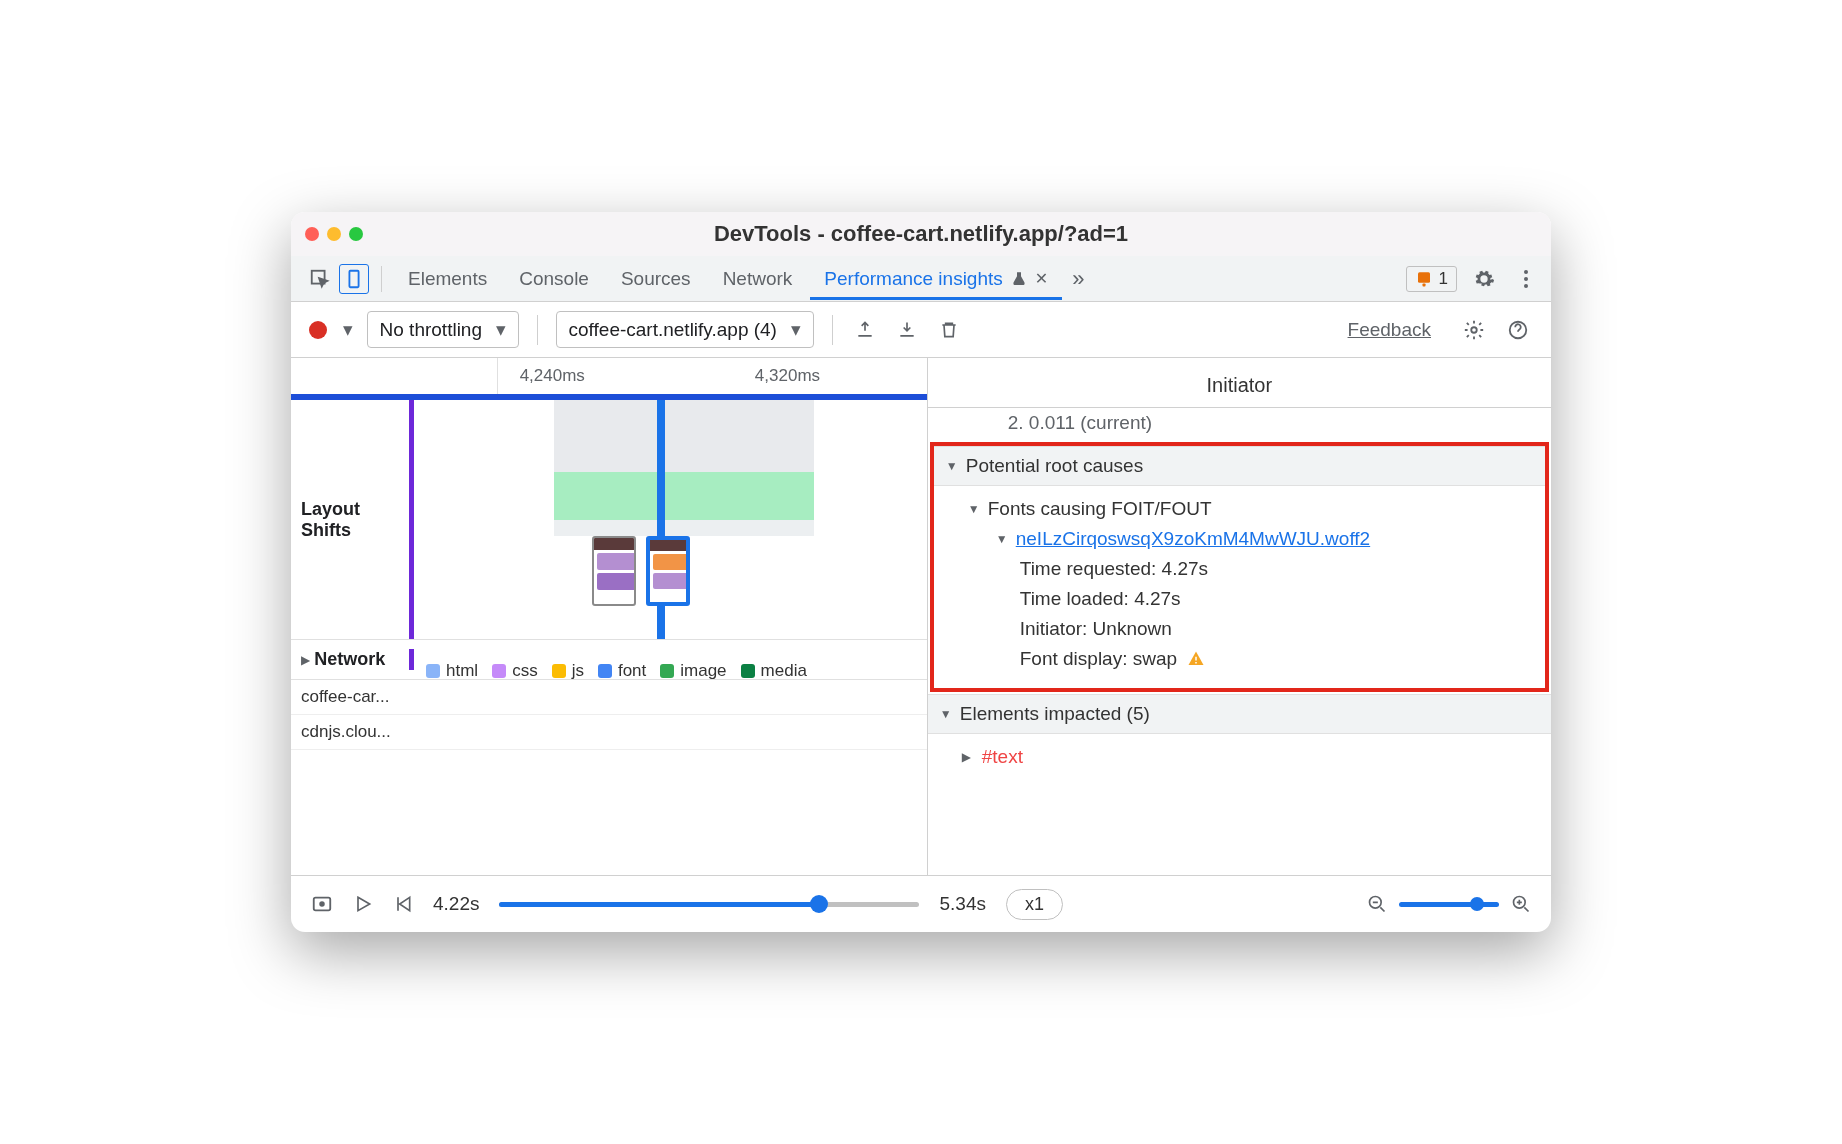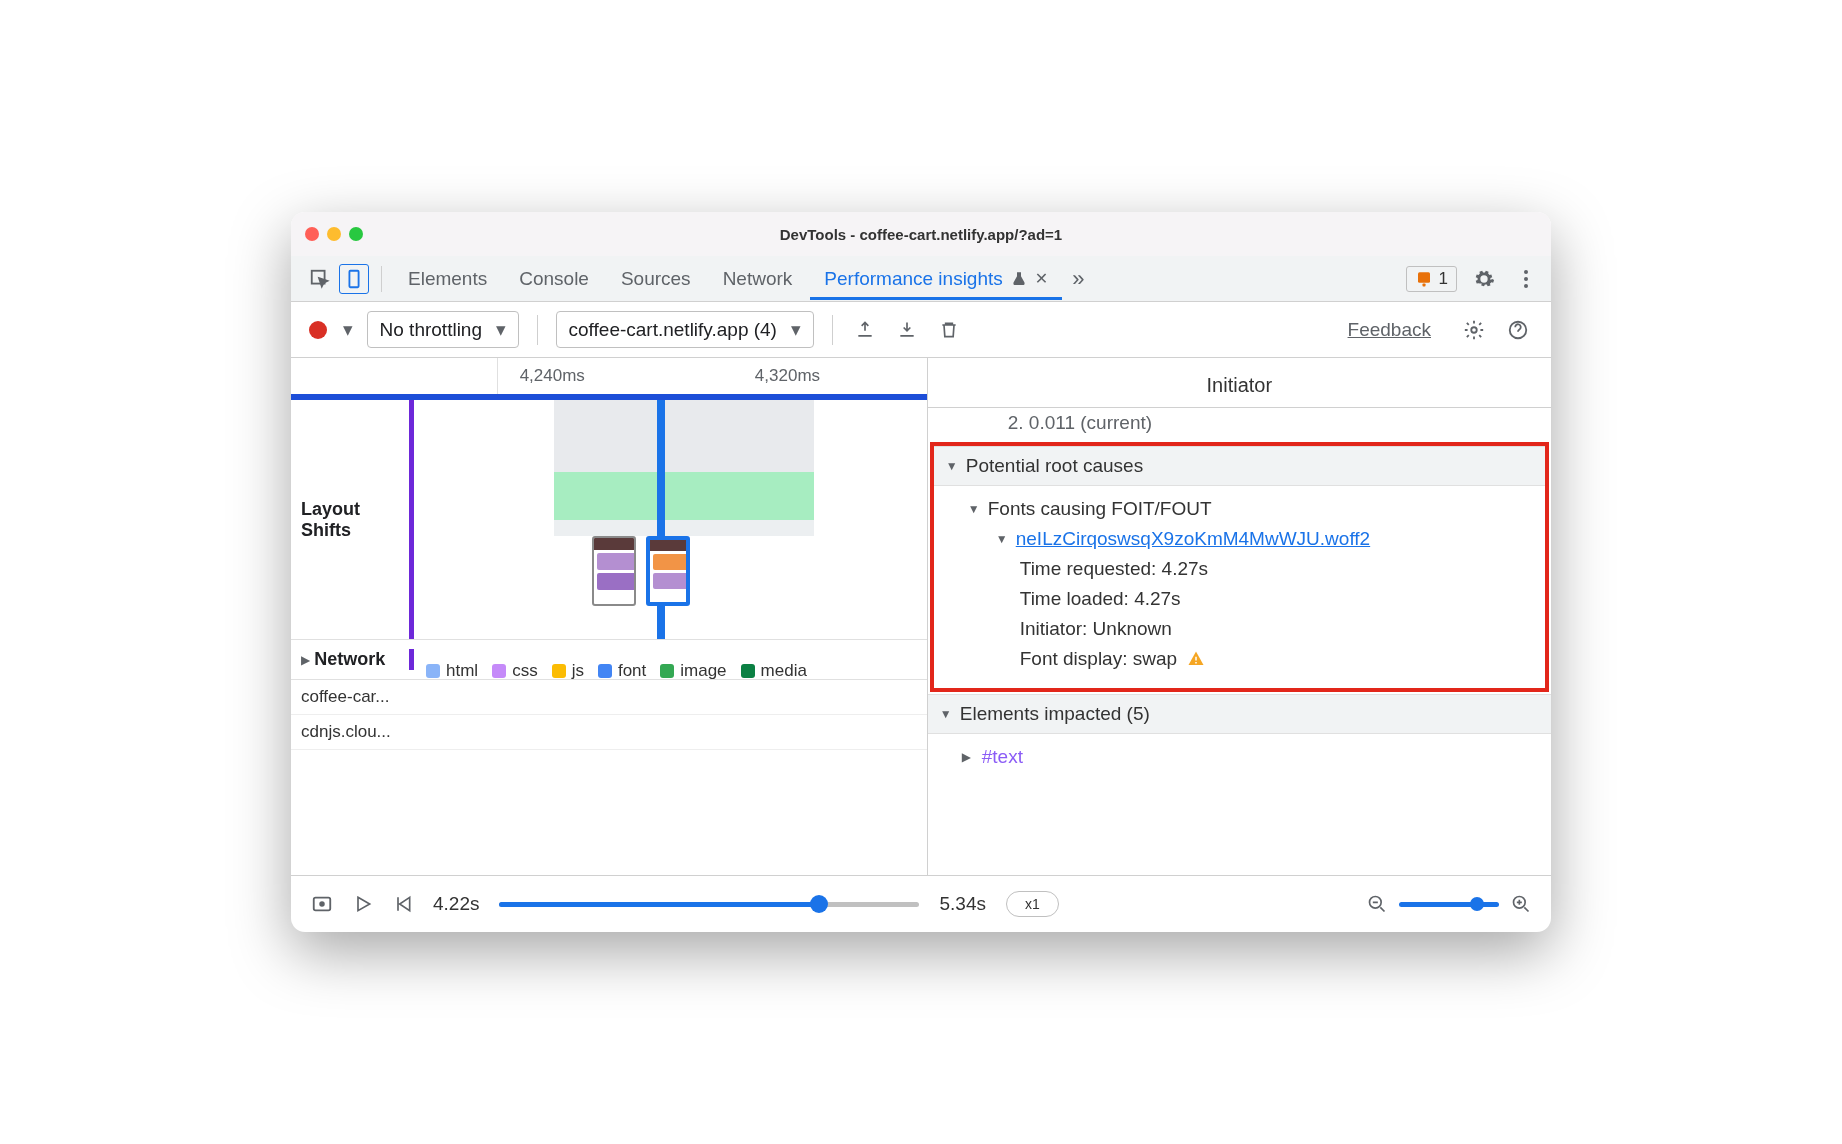--- a/index.html
+++ b/index.html
@@ -31,21 +31,21 @@
     padding: 0 14px;
     position: relative;
   }
   .traffic-lights { display: flex; gap: 8px; }
   .light { width: 14px; height: 14px; border-radius: 50%; }
   .light.red { background: #ff5f57; }
   .light.yellow { background: #febc2e; }
   .light.green { background: #28c840; }
   .window-title {
     position: absolute; left: 50%; transform: translateX(-50%);
-    font-size: 15px; font-weight: 600; color: #333;
+    font-size: 22px; font-weight: 600; color: #333;
   }
 
   .tabs-row {
     height: 46px;
     background: #f1f3f4;
     display: flex;
     align-items: center;
     padding: 0 10px 0 14px;
     gap: 4px;
     border-bottom: 1px solid #d0d0d0;
@@ -158,33 +158,33 @@
     padding:8px 12px; display:flex; align-items:center; gap:6px;
   }
   .tri { font-size:12px; color:#5f6368; width:14px; display:inline-block; }
   .tree { padding:8px 14px 14px 14px; }
   .tree .row { padding:4px 0; display:flex; align-items:center; gap:6px; }
   .tree .indent1 { padding-left:20px; }
   .tree .indent2 { padding-left:48px; }
   .tree .indent3 { padding-left:72px; }
   .font-link { color:#1a73e8; text-decoration:underline; cursor:pointer; }
   .warn { color:#e8710a; margin-left:4px; }
-  .code { color:#8b5cf6; }
+  .code { color:#ef4444; }
 
   .footer {
     height:56px; display:flex; align-items:center; gap:20px; padding:0 20px;
   }
   .footer .ico { color:#5f6368; cursor:pointer; }
   .footer .time { font-size:19px; color:#333; }
   .slider-wrap { flex:1; display:flex; align-items:center; gap:16px; max-width:420px; }
   .track { flex:1; height:5px; background:#c0c0c0; border-radius:3px; position:relative; }
   .track .fill { position:absolute; left:0; top:0; height:100%; background:#1a73e8; border-radius:3px; }
   .track .knob { position:absolute; top:50%; transform:translate(-50%,-50%); width:18px; height:18px; background:#1a73e8; border-radius:50%; }
   .speed {
-    border:1px solid #c0c0c0; border-radius:20px; padding:4px 18px; font-size:14px; color:#333;
+    border:1px solid #c0c0c0; border-radius:20px; padding:4px 18px; font-size:18px; color:#333;
   }
   .zoom-wrap { display:flex; align-items:center; gap:12px; margin-left:auto; }
   .ztrack { width:100px; height:5px; background:#1a73e8; border-radius:3px; position:relative; }
   .ztrack .knob { position:absolute; top:50%; left:78%; transform:translate(-50%,-50%); width:14px; height:14px; background:#1a73e8; border-radius:50%; }
 
   svg { display:block; }
 </style>
 </head>
 <body>
 

